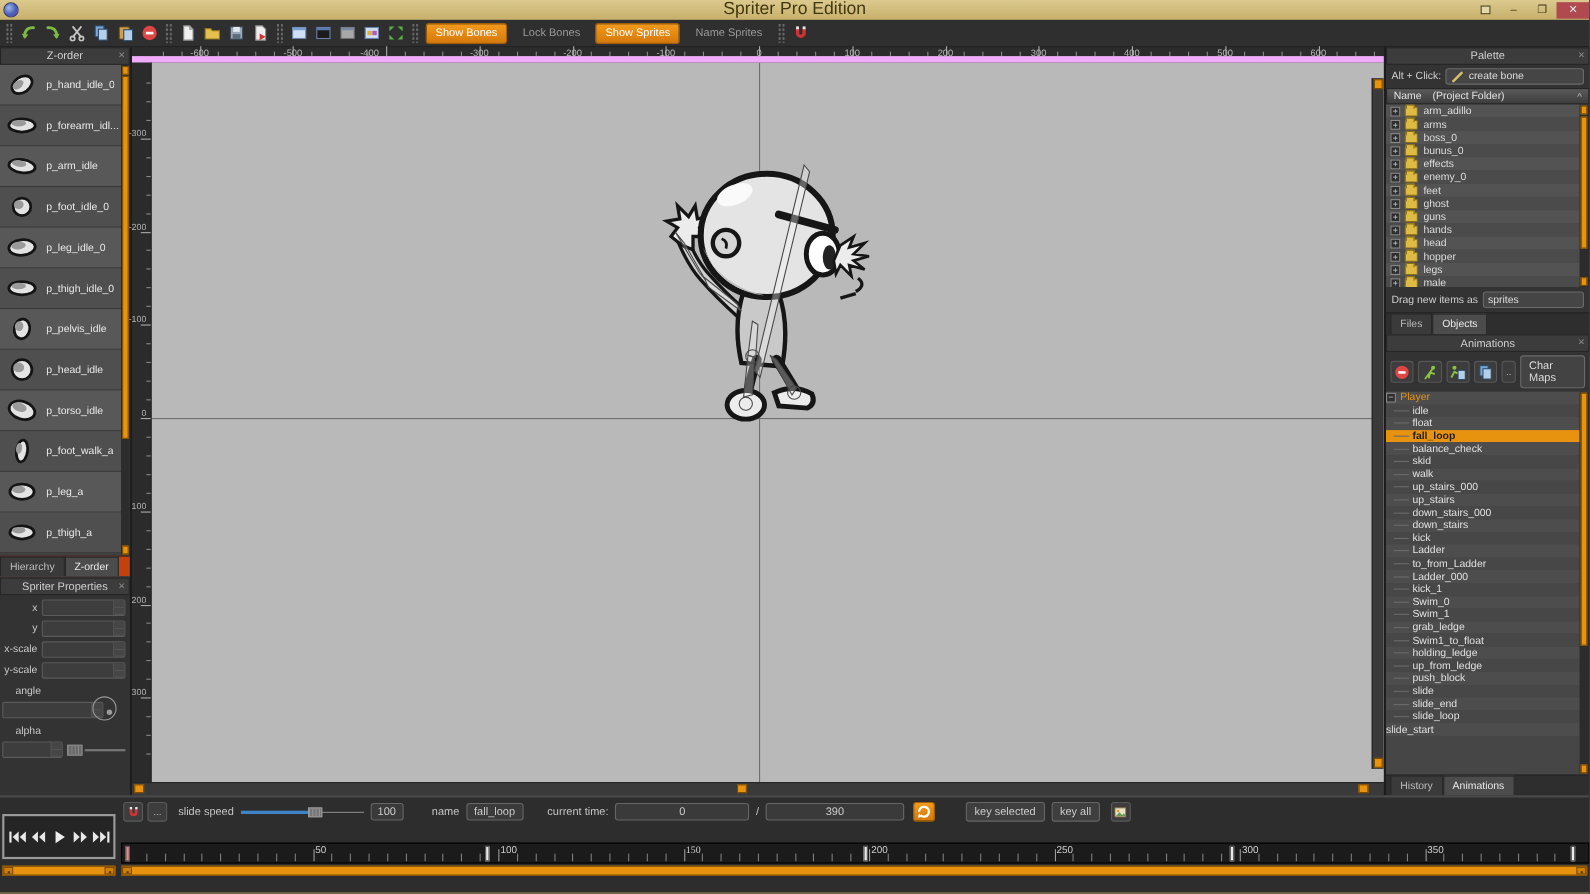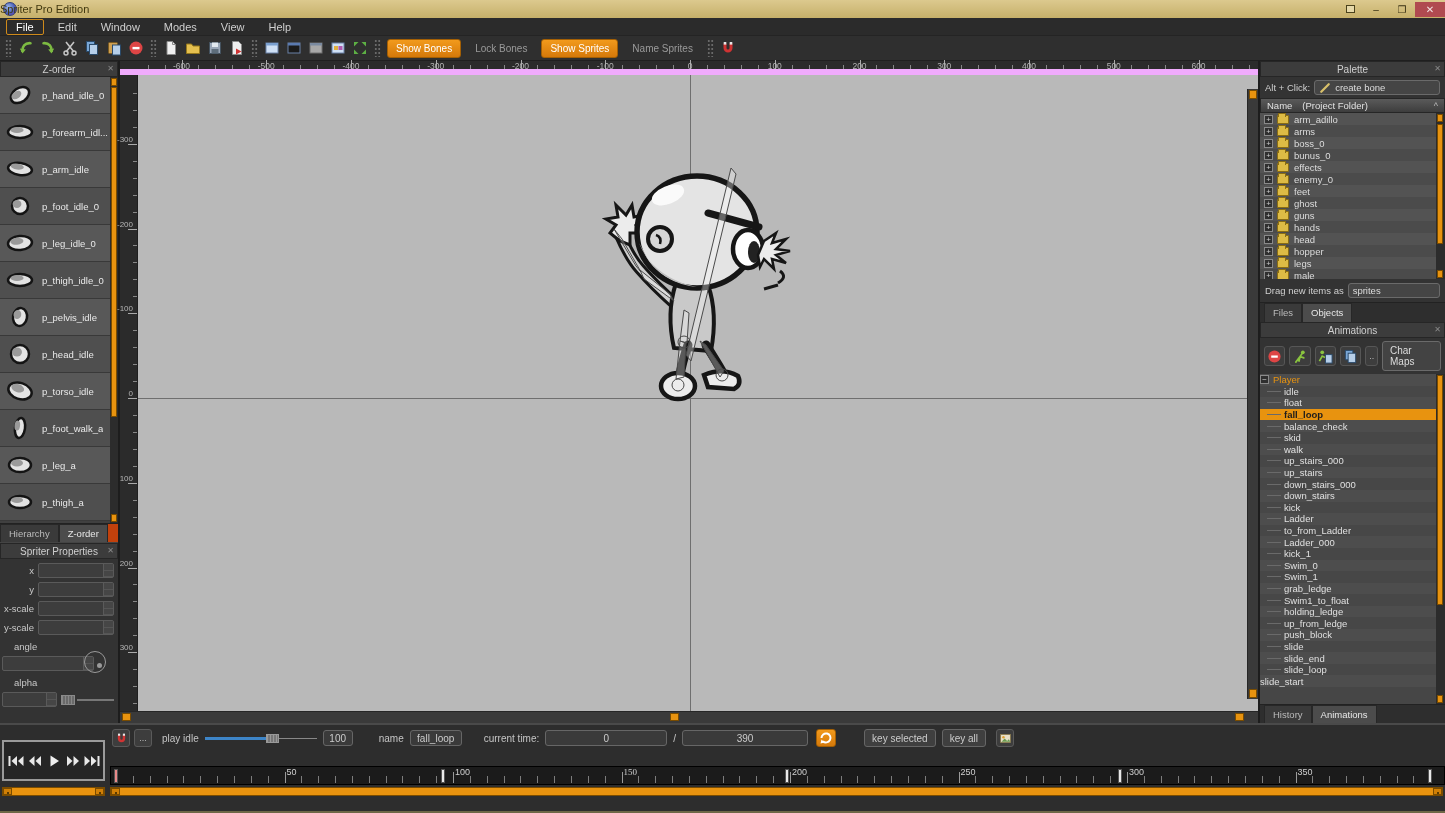--- a/index.html
+++ b/index.html
@@ -5,21 +5,21 @@
   * { margin:0; padding:0; box-sizing:border-box; font-family:"Liberation Sans", sans-serif; }
   html,body { background:#1e1e1e; }
   .app { position:relative; width:1445px; height:813px; background:#2d2d2d; overflow:hidden;
          display:flex; flex-direction:column; border-bottom:2px solid #6e6747; }
 
   
   .titlebar { height:18px; background:linear-gradient(#dcc98e,#c6b06a); display:flex; align-items:center;
               position:relative; flex:0 0 18px; }
   .app-icon { width:14px; height:14px; border-radius:50%; margin-left:3px;
               background:radial-gradient(circle at 35% 35%, #9db9e8, #4a5fb8 55%, #7a3fa8); border:1px solid #33407a; }
-  .tb-title { position:absolute; left:0; right:0; font-size:11px; color:#41380f; }
+  .tb-title { position:absolute; left:0; right:0; text-align:center; font-size:16px; color:#41380f; }
   .win-controls { margin-left:auto; display:flex; align-items:center; height:100%; z-index:2; }
   .win-btn { width:26px; height:15px; display:flex; align-items:center; justify-content:center;
              font-size:10px; color:#3a3214; }
   .win-btn.close { background:#b04a50; color:#f3e3e3; width:30px; }
   .extra-glyph { width:9px; height:8px; border:1px solid #4a421c; background:#e5d8a8; }
 
   
   .menubar { height:18px; background:#2b2b2b; display:flex; align-items:center; padding-left:6px;
              flex:0 0 18px; border-bottom:1px solid #242424;}
   .menu-item { color:#cfcfcf; font-size:11px; padding:1px 9px; margin-right:4px; border:1px solid transparent; }
@@ -182,28 +182,20 @@
     <div class="win-controls">
       <div class="win-btn">
           <span class="extra-glyph"></span>
         </div>
       <div class="win-btn">–</div>
       <div class="win-btn">❐</div>
       <div class="win-btn close">✕</div>
     </div>
   </div>
 
-  <div class="menubar" id="menubar">
-      <div class="menu-item active">File</div>
-      <div class="menu-item">Edit</div>
-      <div class="menu-item">Window</div>
-      <div class="menu-item">Modes</div>
-      <div class="menu-item">View</div>
-      <div class="menu-item">Help</div>
-    </div>
 
   <div class="toolbar" id="toolbar">
     <div class="grip"></div>
       <div class="tool-icon">
         <svg viewBox="0 0 16 16" width="16" height="16">
           <path d="M12.5 3.2 C6.5 2.8 4.3 6.5 4.3 11" fill="none" stroke="#7dbb42" stroke-width="2.6" stroke-linecap="round"></path>
           <path d="M1.8 8.6 L4.5 13.4 L7.8 9.4 Z" fill="#7dbb42"></path>
         </svg>
       </div>
       <div class="tool-icon">
@@ -497,21 +489,21 @@
           <div class="tick-h minor" style="left: 95.4px;"></div>
           <div class="tick-h minor" style="left: 112.35px;"></div>
           <div class="tick-h minor" style="left: 129.3px;"></div>
           <div class="tick-h major" style="left: 146.25px;"></div>
           <span class="tick-hlabel" style="left: 146.25px;">-500</span>
           <div class="tick-h minor" style="left: 163.2px;"></div>
           <div class="tick-h minor" style="left: 180.15px;"></div>
           <div class="tick-h minor" style="left: 197.1px;"></div>
           <div class="tick-h minor" style="left: 214.05px;"></div>
           <div class="tick-h major" style="left: 231px;"></div>
-          <span class="tick-hlabel" style="left: 231px;">-400</span>
+          <span class="tick-hlabel" style="left: 216px;">-400</span>
           <div class="tick-h minor" style="left: 247.95px;"></div>
           <div class="tick-h minor" style="left: 264.9px;"></div>
           <div class="tick-h minor" style="left: 281.85px;"></div>
           <div class="tick-h minor" style="left: 298.8px;"></div>
           <div class="tick-h major" style="left: 315.75px;"></div>
           <span class="tick-hlabel" style="left: 315.75px;">-300</span>
           <div class="tick-h minor" style="left: 332.7px;"></div>
           <div class="tick-h minor" style="left: 349.65px;"></div>
           <div class="tick-h minor" style="left: 366.6px;"></div>
           <div class="tick-h minor" style="left: 383.55px;"></div>
@@ -972,21 +964,21 @@
       </div>
     <div class="tl-controls">
       <div class="tl-mini-btn" id="tl-magnet">
           <svg viewBox="0 0 16 16" width="16" height="16">
             <path d="M5 3.5 v4.5 a3 3 0 0 0 6 0 V3.5" fill="none" stroke="#cf3333" stroke-width="3"></path>
             <rect x="3.7" y="2" width="2.6" height="2.6" fill="#e8e8e8"></rect>
             <rect x="9.7" y="2" width="2.6" height="2.6" fill="#e8e8e8"></rect>
           </svg>
         </div>
       <div class="tl-mini-btn">...</div>
-      <span class="tl-label">play idle</span>
+      <span class="tl-label">slide speed</span>
       <div class="speed-slider">
         <div class="speed-fill"></div>
           <div class="speed-rest"></div>
         <div class="speed-handle"></div>
       </div>
       <div class="val-box" style="width:30px">100</div>
       <span class="tl-label" style="margin-left:26px">name</span>
       <div class="val-box" style="width:52px">fall_loop</div>
       <span class="tl-label" style="margin-left:22px">current time:</span>
       <div class="val-box" style="width:122px">0</div>

